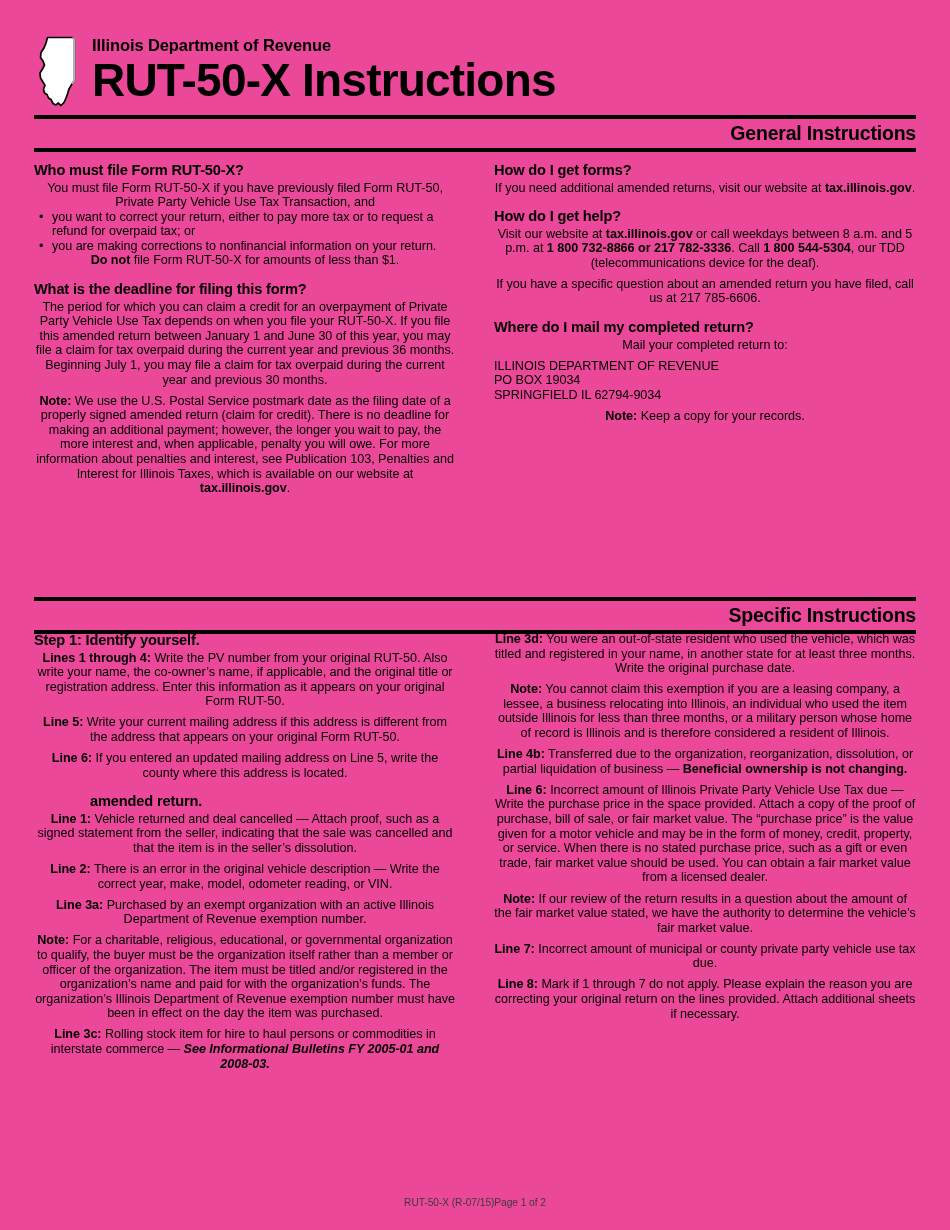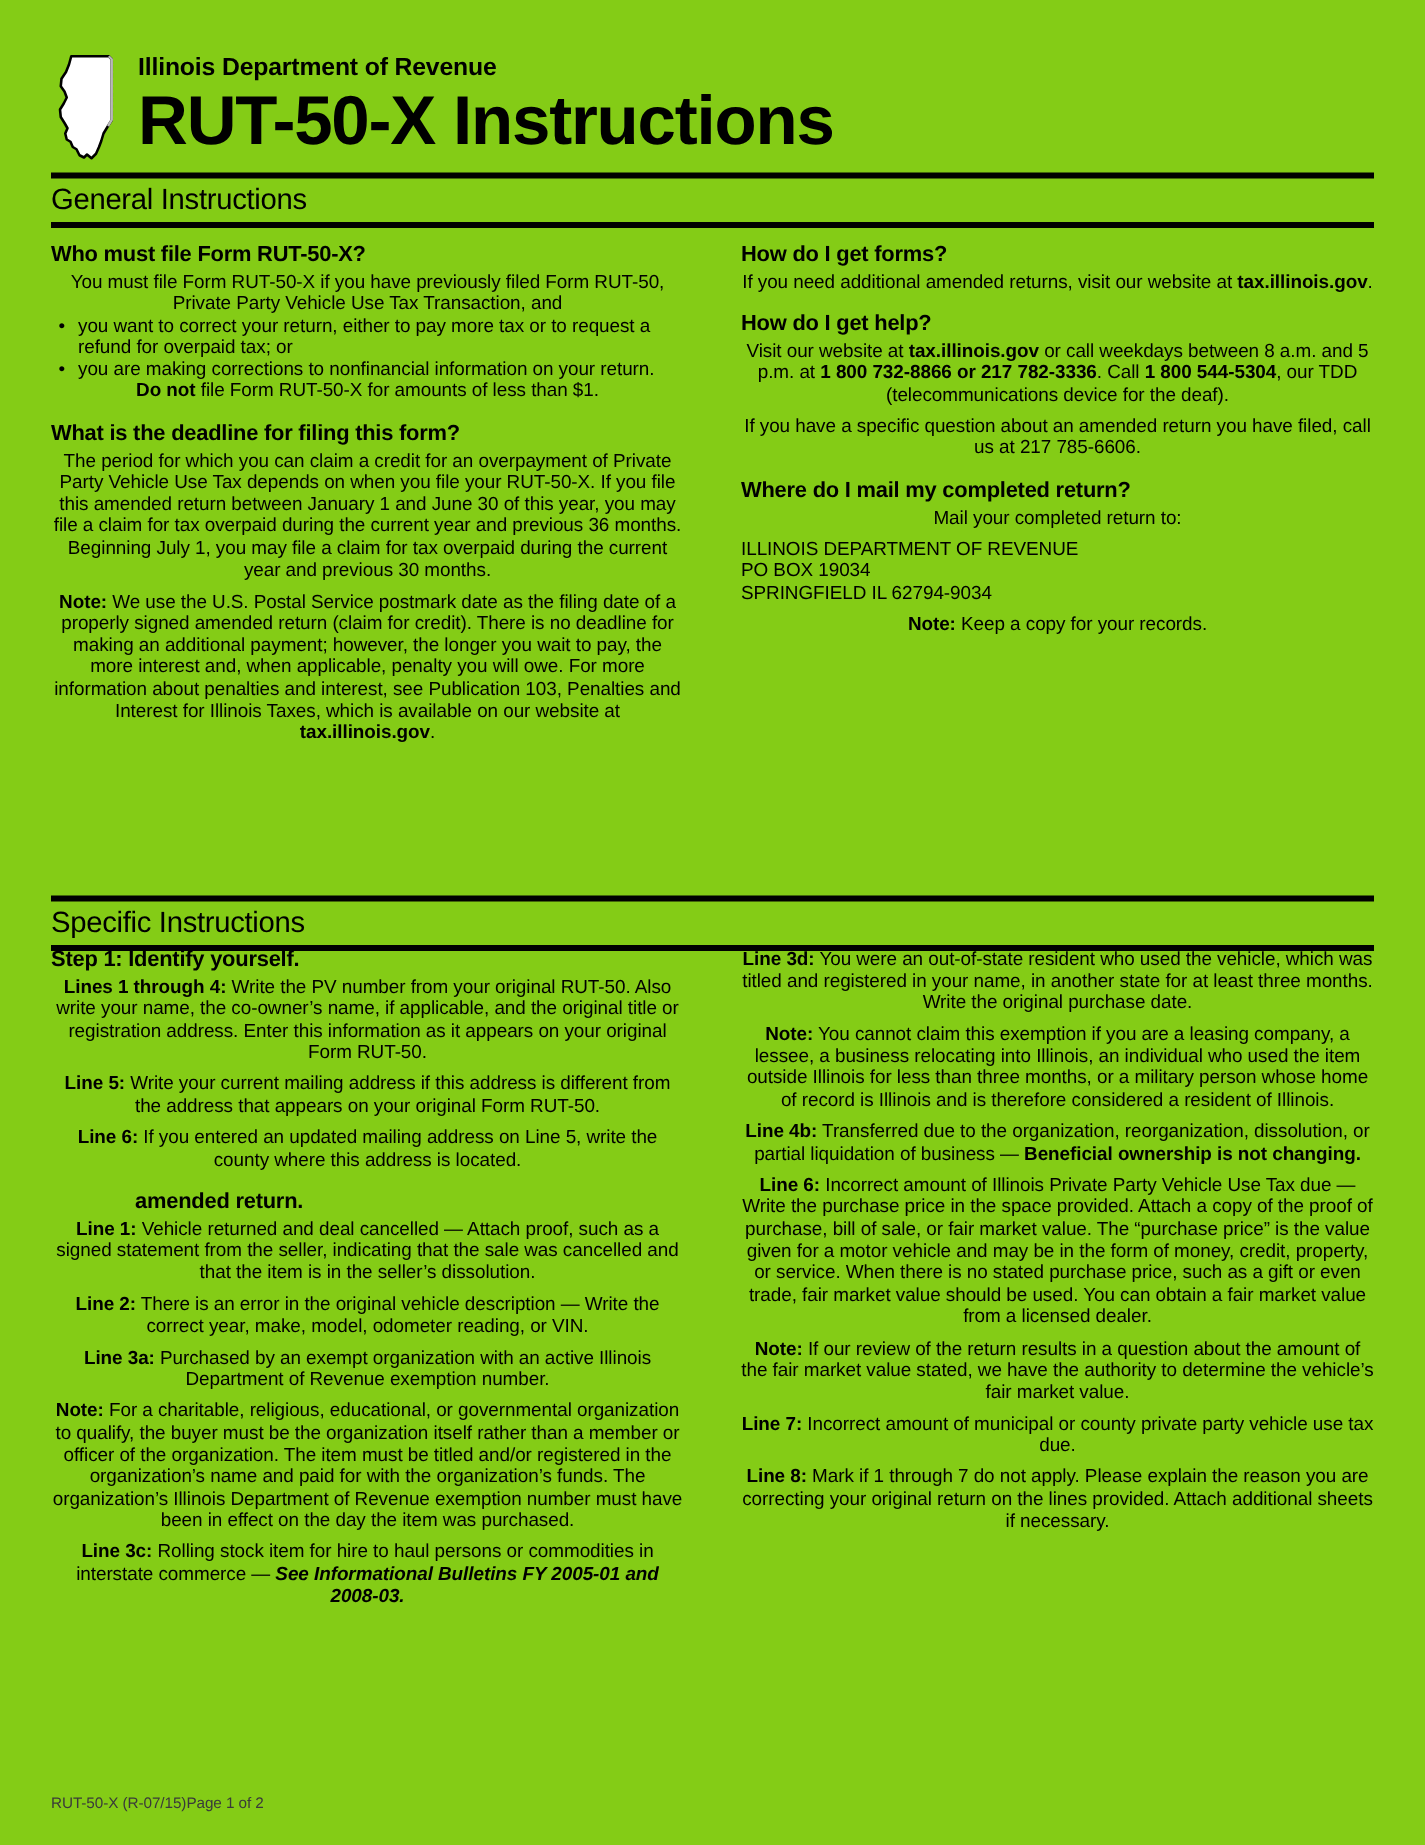--- a/index.html
+++ b/index.html
@@ -10,21 +10,21 @@
   }
   body {
     font-family: "Liberation Sans", sans-serif;
     color: #000000;
   }
   .page {
     position: relative;
     width: 950px;
     height: 1230px;
     margin: 0 auto;
-    background: #84cc16;
+    background: #ec4899;
     box-sizing: border-box;
     padding: 0;
     overflow: hidden;
   }
 
   
   .masthead {
     position: absolute;
     left: 34px;
     top: 34px;
@@ -66,23 +66,23 @@
   }
   .banner-rule-top {
     height: 4px;
     background: #000;
   }
   .banner-rule-bottom {
     height: 4px;
     background: #000;
   }
   .banner-label {
-    text-align: left;
+    text-align: right;
     font-size: 19.5px;
-    font-weight: normal;
+    font-weight: bold;
     letter-spacing: -0.2px;
     padding: 3px 0 4px 0;
     line-height: 1.15;
   }
 
   
   .cols {
     position: absolute;
     left: 34px;
     width: 882px;
@@ -151,21 +151,21 @@
   b, strong { font-weight: bold; }
   .bi { font-weight: bold; font-style: italic; }
 
   
   .footer {
     position: absolute;
     left: 34px;
     width: 882px;
     bottom: 22px;
     display: flex;
-    justify-content: flex-start;
+    justify-content: center;
     font-size: 10.2px;
     color: #3a3a3a;
     letter-spacing: -0.05px;
   }
 </style>
 </head>
 <body>
 
 <div class="page">
 

